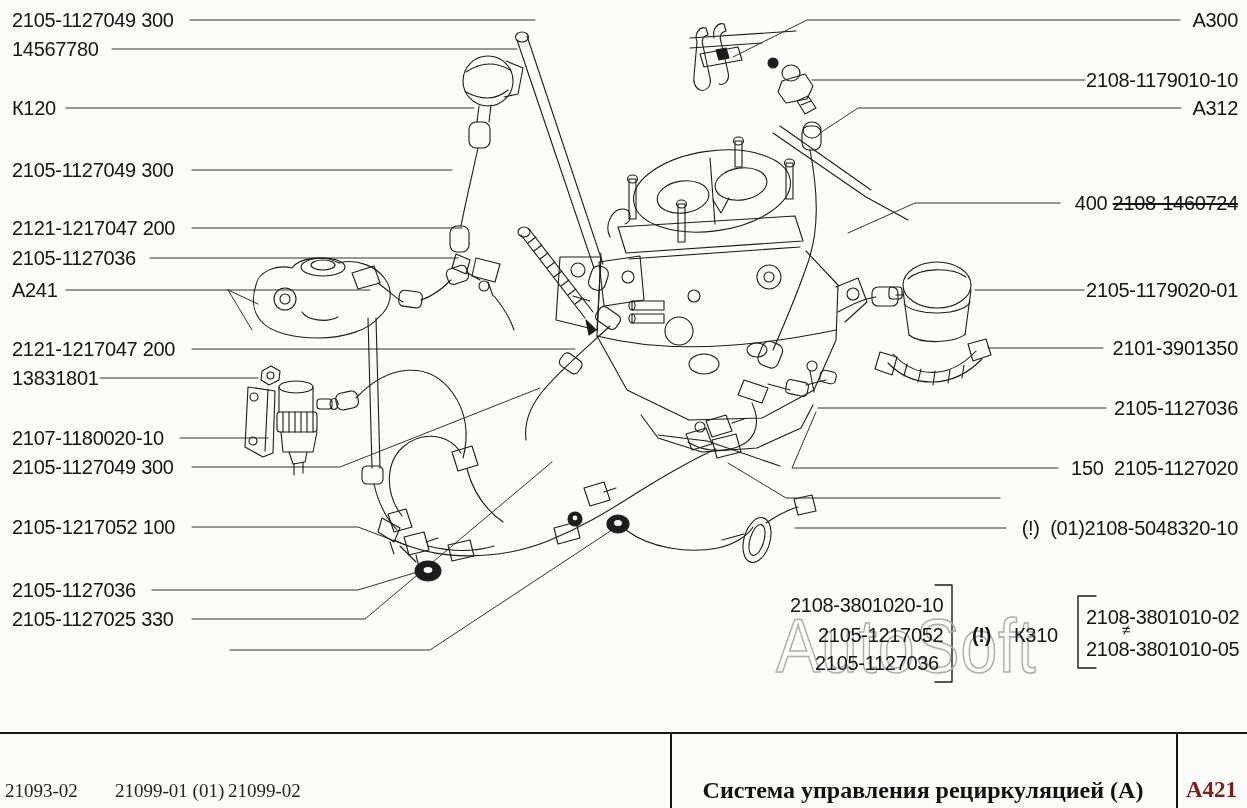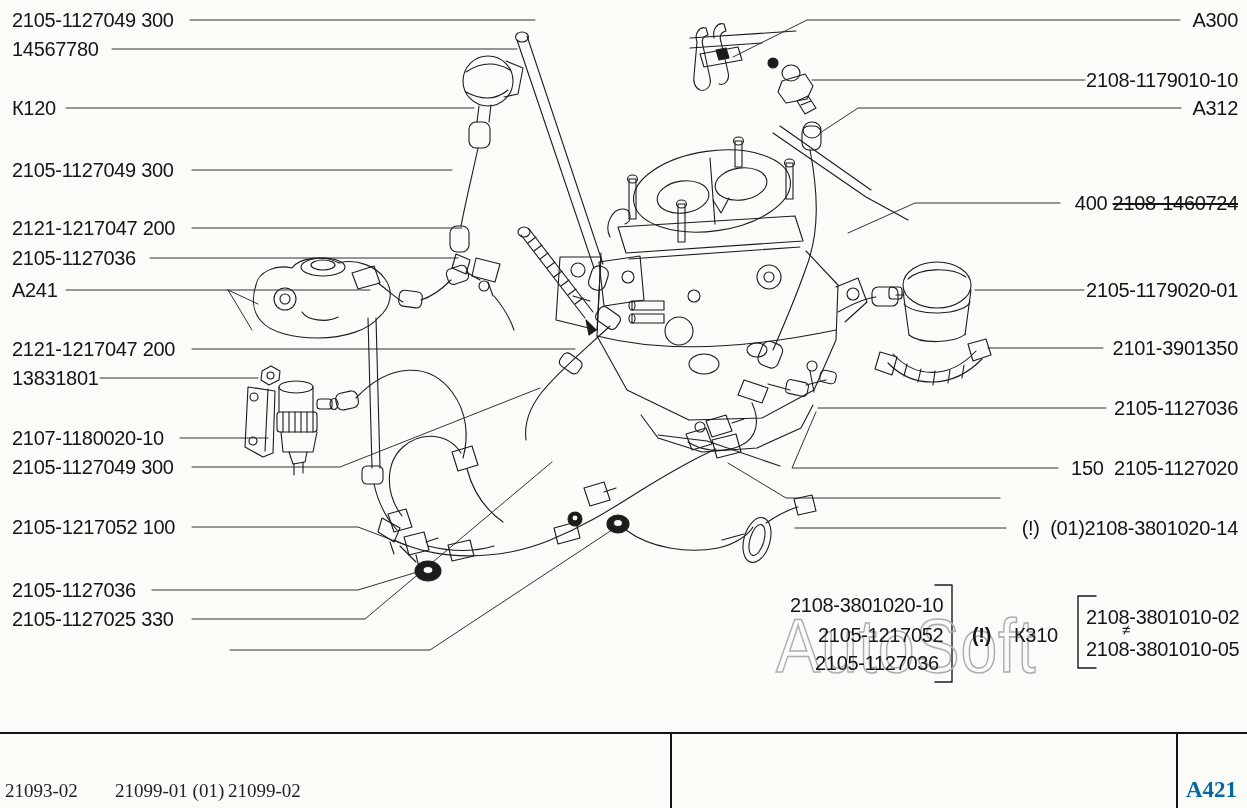--- a/index.html
+++ b/index.html
@@ -13,21 +13,21 @@
   .wm{position:absolute;left:776px;top:608px;font-size:76px;font-weight:400;line-height:1;
       color:transparent;-webkit-text-stroke:1.6px #adadad;letter-spacing:1px;
       transform:scaleX(0.87);transform-origin:left top;user-select:none;}
   .cluster{position:absolute;font-size:20px;letter-spacing:-0.3px;white-space:pre;}
   .footer-rule{position:absolute;left:0;top:732px;width:1247px;height:2px;background:#141414;}
   .vline{position:absolute;top:734px;height:74px;width:1.5px;background:#141414;}
   .model{position:absolute;top:780px;font-family:"Liberation Serif",serif;font-size:19px;color:#222;}
   .tb-title{position:absolute;left:672px;top:777px;width:502px;text-align:center;
             font-family:"Liberation Serif",serif;font-size:24px;font-weight:600;color:#111;}
   .tb-code{position:absolute;left:1178px;top:777px;width:67px;text-align:center;
-           font-family:"Liberation Serif",serif;font-size:23px;font-weight:700;color:#0369a1;}
+           font-family:"Liberation Serif",serif;font-size:23px;font-weight:700;color:#7f1d1d;}
 </style>
 </head>
 <body>
 
 <div id="page">
 
   <svg id="diagram-svg" width="1247" height="808" viewBox="0 0 1247 808">
     <g stroke="#1c1c1c" fill="none" stroke-width="1.1" stroke-linejoin="round" stroke-linecap="round">
 
       <g stroke-width="0.9">
@@ -285,32 +285,33 @@
   <div class="lbl" style="left:12px;top:608px">2105-1127025 330</div>
 
   <div class="lbl right" style="right:9px;top:9px">А300</div>
   <div class="lbl right" style="right:9px;top:69px">2108-1179010-10</div>
   <div class="lbl right" style="right:9px;top:97px">А312</div>
   <div class="lbl right" style="right:9px;top:192px"><span>400 </span><span class="struck">2108-1460724</span></div>
   <div class="lbl right" style="right:9px;top:279px">2105-1179020-01</div>
   <div class="lbl right" style="right:9px;top:337px">2101-3901350</div>
   <div class="lbl right" style="right:9px;top:397px">2105-1127036</div>
   <div class="lbl right" style="right:9px;top:457px">150  2105-1127020</div>
-  <div class="lbl right" style="right:9px;top:517px">(!)  (01)2108-3801020-14</div>
+  <div class="lbl right" style="right:9px;top:517px">(!)  (01)2108-5048320-10</div>
 
   <div class="cluster" style="left:790px;top:594px">2108-3801020-10</div>
   <div class="cluster" style="left:818px;top:624px">2105-1217052</div>
   <div class="cluster" style="left:815px;top:652px">2105-1127036</div>
   <div class="cluster" style="left:972px;top:624px;font-weight:700">(!)</div>
   <div class="cluster" style="left:1014px;top:624px">К310</div>
   <div class="cluster" style="left:1086px;top:606px">2108-3801010-02</div>
   <div class="cluster" style="left:1122px;top:621px;font-size:15px">≠</div>
   <div class="cluster" style="left:1086px;top:638px">2108-3801010-05</div>
 
   <div class="footer-rule"></div>
   <div class="vline" style="left:670px"></div>
   <div class="vline" style="left:1176px"></div>
   <div class="model" style="left:5px">21093-02</div>
   <div class="model" style="left:115px">21099-01 (01)</div>
   <div class="model" style="left:228px">21099-02</div>
+  <div class="tb-title">Система управления рециркуляцией (А)</div>
   <div class="tb-code">А421</div>
 
 </div>
 
 </body></html>

